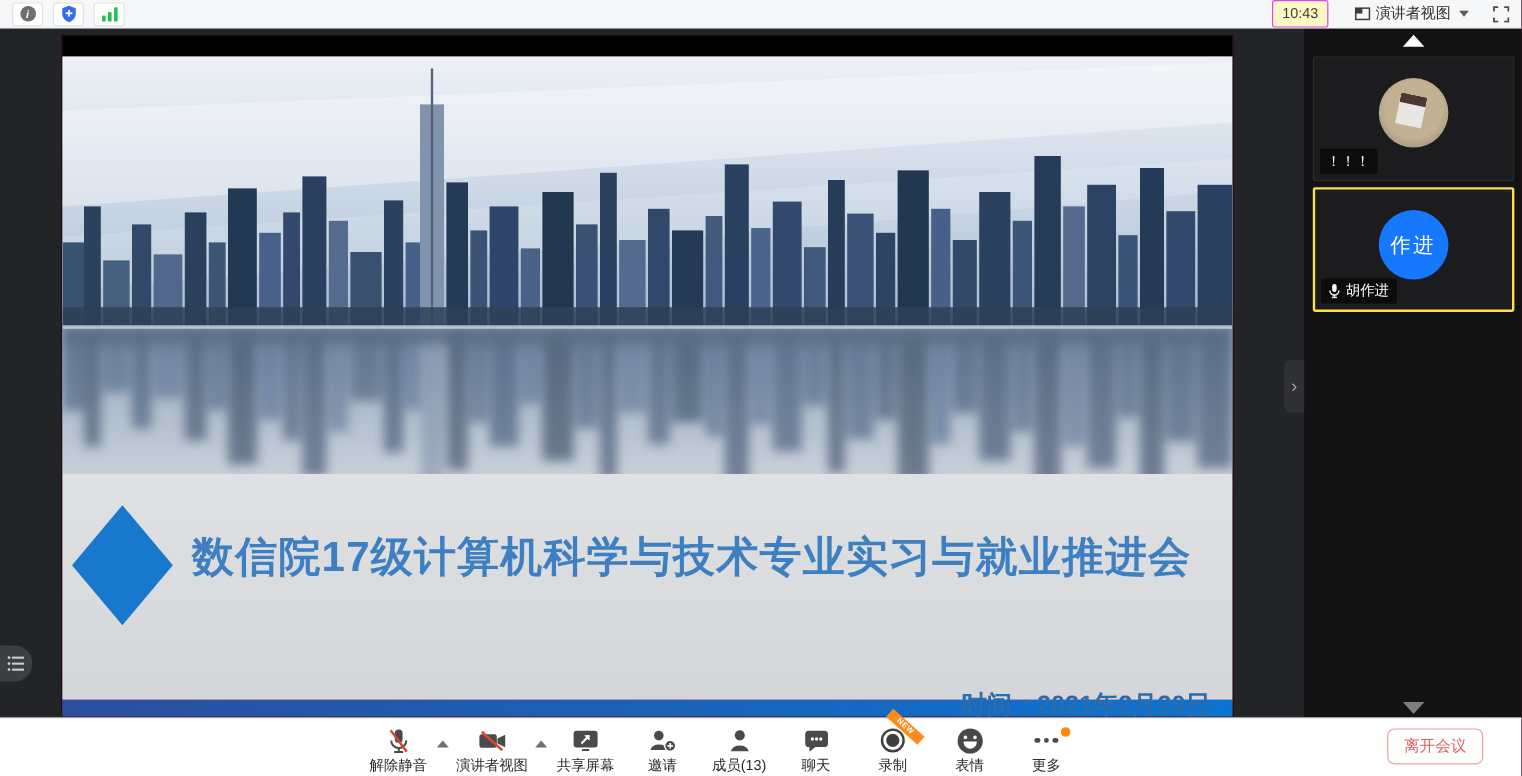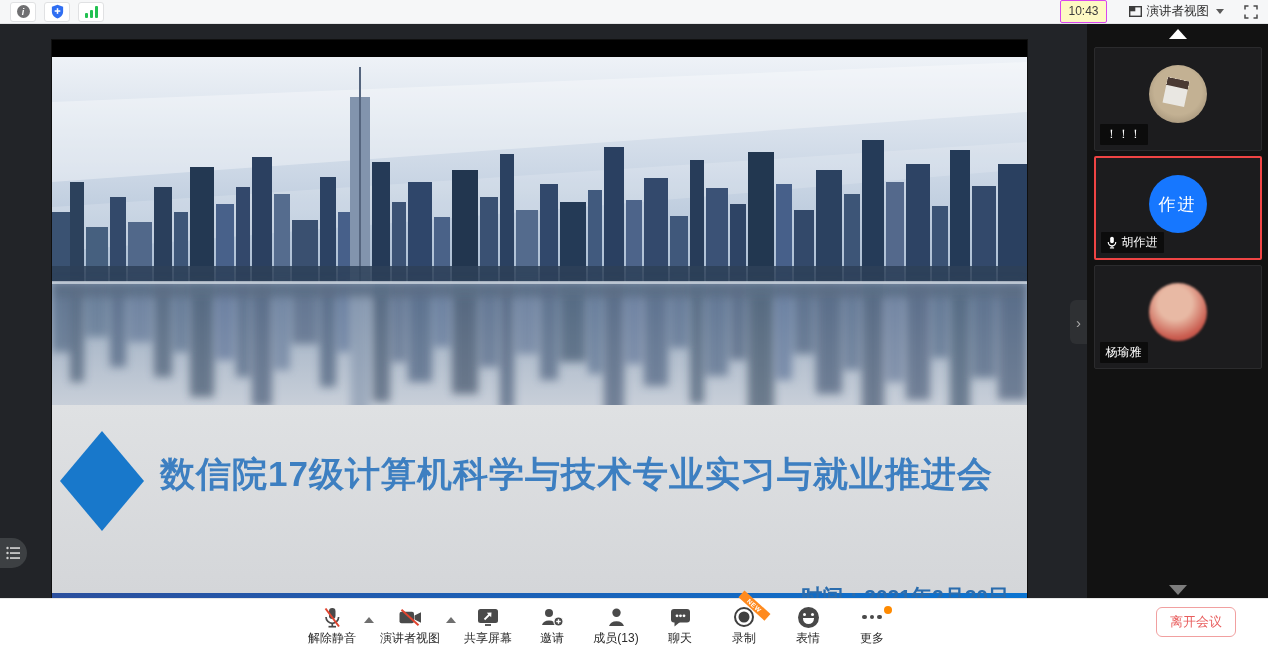--- a/index.html
+++ b/index.html
@@ -25,21 +25,21 @@
   .time-box{border:1px solid #d946ef;border-radius:2px;font-size:12px;color:#3c3c3c;
     padding:3px 7px;background:#fef9c3;margin-right:22px;line-height:15px;}
   .view-btn{display:flex;align-items:center;gap:5px;font-size:12.5px;color:#2e2e2e;
     margin-right:20px;cursor:pointer;}
   .caret-down{width:0;height:0;border-left:4px solid transparent;border-right:4px solid transparent;
     border-top:5px solid #5a5a5a;margin-left:2px;}
   .fs-btn{cursor:pointer;display:flex;align-items:center;}
   
   .content{display:flex;height:574px;background:#141414;}
   .stage{position:relative;flex:1;background:#222428;}
-  .slide{position:absolute;left:52px;top:16px;width:975px;height:567px;background:#be185d;
+  .slide{position:absolute;left:52px;top:6px;width:975px;height:567px;background:#be185d;
     box-shadow:0 0 0 1px #101010;}
   .slide-topstrip{height:17px;background:#000;}
   .slide-photo{position:relative;height:348px;overflow:hidden;background:#b7c7da;}
   .slide-gray{position:relative;height:188px;background:linear-gradient(#dfe1e3,#d4d6d9);}
   .slide-bluebar{height:14px;background:linear-gradient(90deg,#2b4f9d,#0b74d1);}
   .diamond{position:absolute;left:8px;top:26px;}
   .slide-title{position:absolute;left:108px;top:46px;font-size:35px;font-weight:bold;
     color:#3d7fc1;letter-spacing:1px;white-space:nowrap;}
   .slide-date{position:absolute;right:18px;top:130px;font-size:21px;color:#2a6cad;font-weight:600;margin-top:48px;}
   .list-pill{position:absolute;left:0;top:514px;width:27px;height:30px;background:#3d4043;
@@ -48,21 +48,21 @@
     border-radius:6px 0 0 6px;color:#a9a9a9;display:flex;align-items:center;justify-content:center;
     font-size:15px;cursor:pointer;user-select:none;}
   
   .sidebar{width:181px;background:#121212;position:relative;display:flex;
     flex-direction:column;align-items:center;}
   .scroll-up{margin-top:5px;width:0;height:0;border-left:9px solid transparent;
     border-right:9px solid transparent;border-bottom:10px solid #ffffff;cursor:pointer;}
   .tiles{margin-top:8px;display:flex;flex-direction:column;gap:5px;}
   .tile{position:relative;width:168px;height:104px;background:#1c1c1e;
     border:1px solid #2b2b2d;border-radius:2px;box-sizing:border-box;cursor:pointer;}
-  .tile.active{border:2px solid #ef4444;padding-left:40px;}
+  .tile.active{border:2px solid #fde047;padding-left:40px;}
   .avatar{position:absolute;left:50%;top:17px;transform:translateX(-50%);
     width:58px;height:58px;border-radius:50%;overflow:hidden;}
   .av-init{background:#1677ff;color:#fff;font-size:17px;display:flex;align-items:center;
     justify-content:center;letter-spacing:2px;}
   .av-polaroid{background:radial-gradient(circle at 50% 45%,#c3b193 0 55%,#8f7f68 100%);}
   .av-polaroid i{position:absolute;left:16px;top:14px;width:22px;height:26px;background:#e9e7e2;
     transform:rotate(12deg);display:block;box-shadow:inset 0 8px 0 #4a3a33;}
   .av-person{background:radial-gradient(circle at 55% 40%,#9a7a62 0 30%,#5b4336 62%,#33261f 100%);}
   .av-dragonfly{background:radial-gradient(circle at 50% 50%,#efd2ae 0 70%,#d9b78f 100%);}
   .av-dragonfly i{position:absolute;left:27px;top:8px;width:2px;height:44px;background:#5d4630;
@@ -271,26 +271,20 @@
             <path d="M1.5 7 a4.5 4.5 0 0 0 9 0" fill="none" stroke="#fff" stroke-width="1.4"></path>
             <line x1="6" y1="11.5" x2="6" y2="13.5" stroke="#fff" stroke-width="1.4"></line>
             <line x1="3.5" y1="14" x2="8.5" y2="14" stroke="#fff" stroke-width="1.4"></line>
           </svg>
           <span>胡作进</span>
         </div>
       </div>
 
 
 
-      <div class="tile">
-        <div class="avatar av-baby"></div>
-        <div class="badge">
-          <span>杨瑜雅</span>
-        </div>
-      </div>
 
     </div>
     <div class="scroll-down"></div>
   </div>
 </div>
 
 <div class="toolbar">
   <div class="tb-center">
     <div class="t-group">
 

